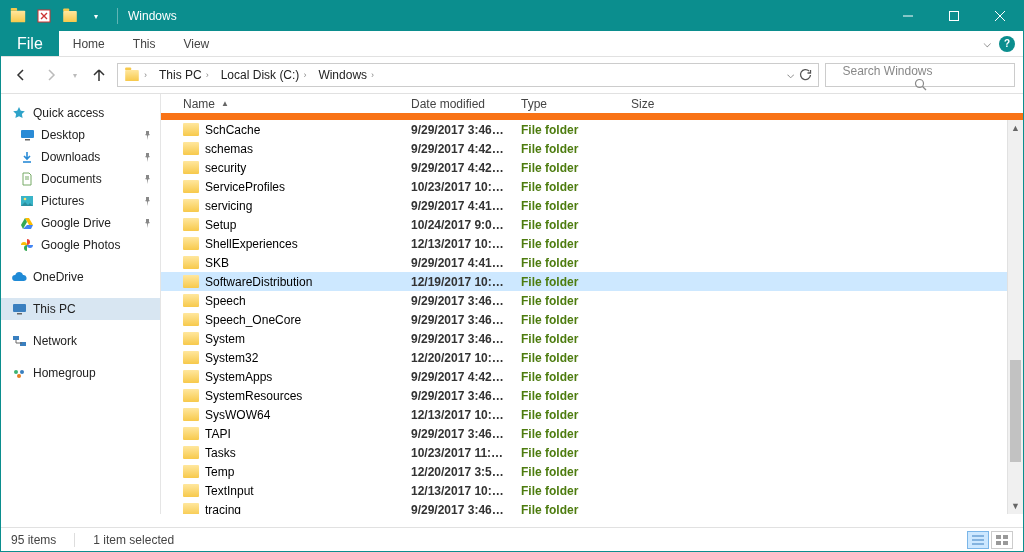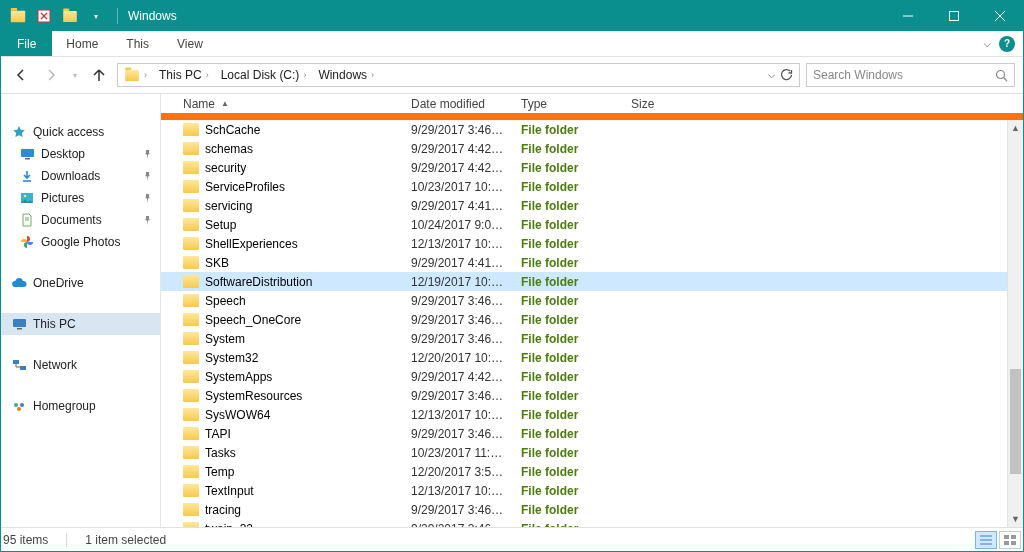--- a/index.html
+++ b/index.html
@@ -11,78 +11,78 @@
 .titlebar { height: 30px; background: #0b8e8e; color: #fff; display: flex; align-items: center; }
 .titlebar .qat { display: flex; align-items: center; gap: 4px; padding: 0 6px; }
 .qat-item { width: 22px; height: 22px; display: flex; align-items: center; justify-content: center; }
 .titlebar .title { padding: 0 6px; font-size: 12px; }
 .titlebar .divider { width: 1px; height: 16px; background: rgba(255,255,255,0.35); margin: 0 4px; }
 .winbtns { margin-left: auto; display: flex; }
 .winbtn { width: 46px; height: 30px; display: flex; align-items: center; justify-content: center; color: #fff; }
 
 
 .ribbon { height: 26px; background: #fff; display: flex; align-items: stretch; border-bottom: 1px solid #e1e1e1; }
-.ribbon-file { background: #0b8e8e; color: #fff; padding: 0 16px; display: flex; align-items: center; font-size: 12px; }
+.ribbon-file { background: #0b8e8e; color: #fff; padding: 0 16px; display: flex; align-items: center; font-size: 16px; }
 .ribbon-tab { padding: 0 14px; display: flex; align-items: center; color: #444; font-size: 12px; }
 .ribbon-right { margin-left: auto; display: flex; align-items: center; gap: 8px; padding-right: 8px; }
 .ribbon-help { width: 16px; height: 16px; background: #0b8e8e; border-radius: 50%; color: #fff; display: flex; align-items: center; justify-content: center; font-size: 10px; font-weight: bold; }
 
 
 .navbar { height: 36px; display: flex; align-items: center; gap: 6px; padding: 4px 8px; }
 .navbtn { width: 24px; height: 24px; display: flex; align-items: center; justify-content: center; color: #555; }
 .navbtn.disabled { color: #bbb; }
 .addressbar { flex: 1; height: 24px; border: 1px solid #ccc; display: flex; align-items: center; padding: 0 2px; background: #fff; }
 .addressbar .crumb { display: flex; align-items: center; padding: 0 4px; height: 100%; color: #222; }
 .addressbar .crumb .chev { color: #888; padding: 0 4px; font-size: 9px; }
 .addressbar .abicons { margin-left: auto; display: flex; align-items: center; gap: 4px; color: #555; padding-right: 4px; }
-.searchbox { width: 209px; height: 24px; border: 1px solid #ccc; display: flex; align-items: center; padding: 0 6px; color: #888; }
+.searchbox { width: 190px; height: 24px; border: 1px solid #ccc; display: flex; align-items: center; padding: 0 6px; color: #888; flex-direction: column; }
 .searchbox input { border: none; outline: none; flex: 1; font-size: 12px; color: #333; }
 .searchbox input::placeholder { color: #888; }
 
 
 .body { flex: 1; display: flex; min-height: 0; border-top: 1px solid #e1e1e1; }
 
 
 .navpane { width: 160px; border-right: 1px solid #e5e5e5; padding: 8px 0; overflow: hidden; }
 .nav-group { margin-bottom: 10px; }
 .nav-item { display: flex; align-items: center; gap: 6px; padding: 2px 8px 2px 18px; height: 22px; color: #222; }
-.nav-item.head { padding-left: 10px; font-weight: normal; margin-top: 19px; }
+.nav-item.head { padding-left: 10px; font-weight: normal; }
 .nav-item.sel { background: #d8e6f2; }
 .nav-item .pin { margin-left: auto; color: #999; font-size: 10px; transform: rotate(45deg); }
 .nav-icon { width: 16px; height: 16px; display: flex; align-items: center; justify-content: center; }
 
 
 .content { flex: 1; display: flex; flex-direction: column; min-width: 0; }
 .cols { display: flex; align-items: center; height: 26px; border-bottom: 7px solid #f97316; color: #444; padding-left: 14px; }
 .col { padding: 0 8px; display: flex; align-items: center; gap: 6px; border-right: 1px solid transparent; height: 100%; }
 .col.name { width: 228px; }
 .col.date { width: 110px; }
 .col.type { width: 110px; }
 .col.size { width: 80px; }
 .sort-ind { font-size: 8px; color: #666; }
 
 .filelist { flex: 1; overflow: hidden; position: relative; }
 .rows { position: absolute; inset: 0 16px 0 0; overflow: hidden; }
 .row { display: flex; align-items: center; height: 19px; padding-left: 14px; }
 .row.selected { background: #cde8ff; }
 .cell { padding: 0 8px; overflow: hidden; white-space: nowrap; text-overflow: ellipsis; }
 .cell.name { width: 228px; display: flex; align-items: center; gap: 6px; }
-.cell.date { width: 110px; color: #333; }
+.cell.date { width: 110px; color: #333; font-weight: bold; }
 .cell.type { width: 110px; color: #4d7c0f; font-weight: bold; }
 .cell.size { width: 80px; text-align: right; color: #333; }
 .folder-icon { width: 16px; height: 13px; background: linear-gradient(#ffe79e,#f7c94b); border-radius: 1px; position: relative; flex-shrink: 0; }
 .folder-icon::before { content: ""; position: absolute; top: -3px; left: 0; width: 7px; height: 3px; background: #f7c94b; border-radius: 1px 1px 0 0; }
 
 .vscroll { position: absolute; right: 0; top: 0; bottom: 0; width: 16px; background: #f0f0f0; border-left: 1px solid #e1e1e1; }
 .vscroll .btn { height: 16px; display: flex; align-items: center; justify-content: center; color: #666; font-size: 9px; }
 .vscroll .track { position: absolute; top: 16px; bottom: 16px; left: 0; right: 0; }
 .vscroll .thumb { position: absolute; left: 2px; right: 2px; background: #c2c2c2; border-radius: 0; }
 
 
-.statusbar { height: 24px; border-top: 1px solid #e1e1e1; display: flex; align-items: center; padding: 0 2px; color: #444; gap: 18px; }
+.statusbar { height: 24px; border-top: 1px solid #e1e1e1; display: flex; align-items: center; padding: 0 10px; color: #444; gap: 18px; margin-top: 13px; }
 .statusbar .right { margin-left: auto; display: flex; gap: 2px; }
 .viewbtn { width: 22px; height: 18px; border: 1px solid #ccc; display: flex; align-items: center; justify-content: center; font-size: 10px; color: #555; }
 .viewbtn.active { background: #cde8ff; border-color: #7bb6e8; }
 
 .sep { width: 1px; height: 14px; background: #ddd; }
 
 svg { display: block; }
 </style>
 </head>
 <body>
@@ -231,42 +231,57 @@
               </span>
               <span>Downloads</span>
               <span class="pin" style="transform: none;">
                 <svg width="9" height="9" viewBox="0 0 9 9">
                   <path d="M3 0h3v3l1 1-2 .5V9L4.5 7 4 4.5 2 4l1-1z" fill="#888"></path>
                 </svg>
               </span>
             </div>
             <div class="nav-item">
               <span class="nav-icon">
+                <svg width="12" height="14" viewBox="0 0 12 14">
+                  <path d="M2 1h6l2 2v10H2z" fill="#fff" stroke="#7a6"></path>
+                  <line x1="4" y1="5" x2="8" y2="5" stroke="#7a6"></line>
+                  <line x1="4" y1="7" x2="8" y2="7" stroke="#7a6"></line>
+                </svg>
+              </span>
+              <span>Documents</span>
+              <span class="pin" style="transform: none;">
+                <svg width="9" height="9" viewBox="0 0 9 9">
+                  <path d="M3 0h3v3l1 1-2 .5V9L4.5 7 4 4.5 2 4l1-1z" fill="#888"></path>
+                </svg>
+              </span>
+            </div>
+            <div class="nav-item">
+              <span class="nav-icon">
                 <svg width="14" height="12" viewBox="0 0 14 12">
                   <rect x="1" y="1" width="12" height="10" fill="#39b4c8"></rect>
                   <circle cx="5" cy="4" r="1.3" fill="#ffe36b"></circle>
                   <path d="M1 11l4-4 3 3 2-2 3 3v0H1z" fill="#2a8f9f"></path>
                 </svg>
               </span>
               <span>Pictures</span>
               <span class="pin" style="transform: none;">
                 <svg width="9" height="9" viewBox="0 0 9 9">
                   <path d="M3 0h3v3l1 1-2 .5V9L4.5 7 4 4.5 2 4l1-1z" fill="#888"></path>
                 </svg>
               </span>
             </div>
             <div class="nav-item">
               <span class="nav-icon">
-                <svg width="12" height="14" viewBox="0 0 12 14">
-                  <path d="M2 1h6l2 2v10H2z" fill="#fff" stroke="#7a6"></path>
-                  <line x1="4" y1="5" x2="8" y2="5" stroke="#7a6"></line>
-                  <line x1="4" y1="7" x2="8" y2="7" stroke="#7a6"></line>
-                </svg>
-              </span>
-              <span>Documents</span>
+                <svg width="14" height="13" viewBox="0 0 14 13">
+                  <path d="M5 1h4l4 7H9z" fill="#fbbc04"></path>
+                  <path d="M5 1L1 8l2 4 4-7z" fill="#34a853"></path>
+                  <path d="M3 12h8l2-4H7z" fill="#4285f4"></path>
+                </svg>
+              </span>
+              <span>Google Drive</span>
               <span class="pin" style="transform: none;">
                 <svg width="9" height="9" viewBox="0 0 9 9">
                   <path d="M3 0h3v3l1 1-2 .5V9L4.5 7 4 4.5 2 4l1-1z" fill="#888"></path>
                 </svg>
               </span>
             </div>
             <div class="nav-item">
               <span class="nav-icon">
                 <svg width="14" height="14" viewBox="0 0 14 14">
                   <path d="M7 1a3 3 0 0 1 0 6V1z" fill="#ea4335"></path>

